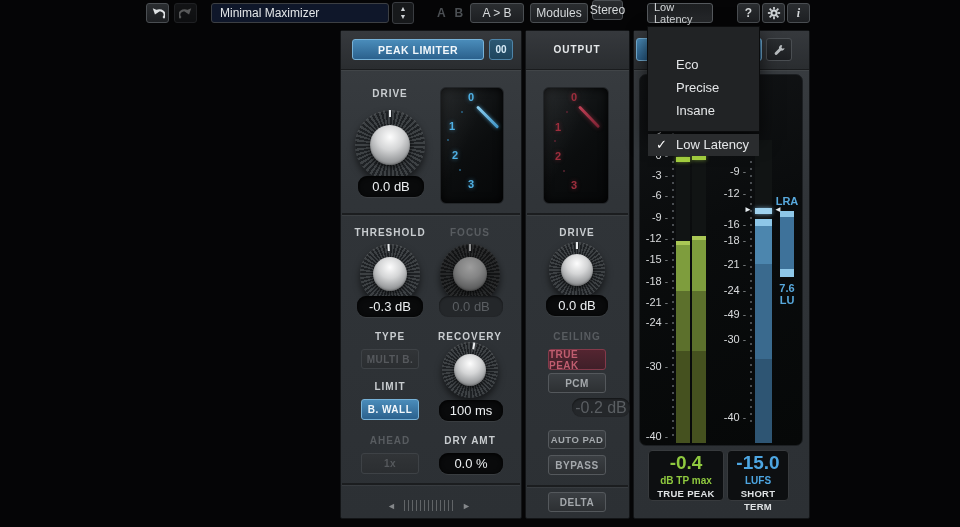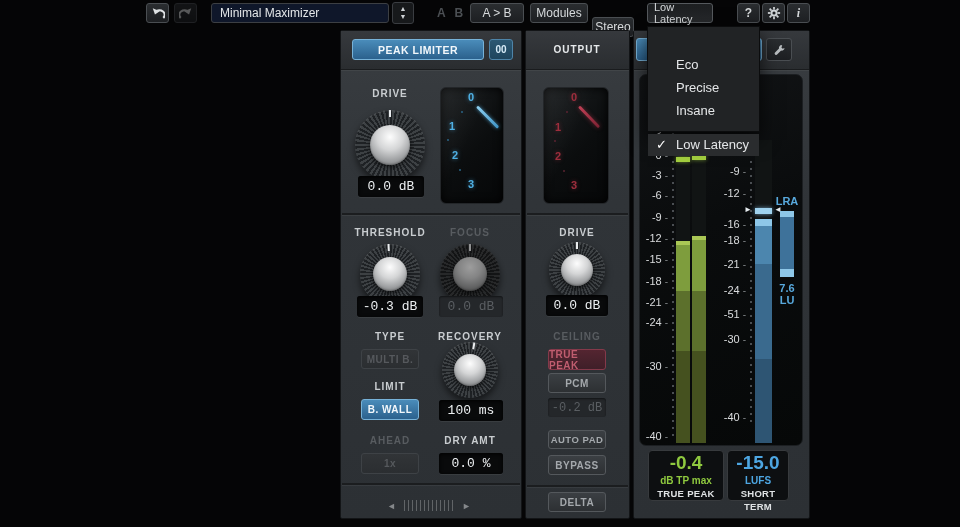--- a/index.html
+++ b/index.html
@@ -23,23 +23,23 @@
   
   .panel{position:absolute;background:linear-gradient(180deg,#393d41 0%,#303438 35%,#2c3034 100%);
          border:1px solid #131517;box-sizing:border-box;border-radius:2px;}
   .phead{position:absolute;left:0;right:0;top:0;height:38px;
          background:linear-gradient(180deg,#36393d,#2a2d30);border-bottom:1px solid #1a1c1e;
          box-shadow:0 1px 0 rgba(255,255,255,.05);}
   .groove{position:absolute;height:2px;background:#1b1d1f;box-shadow:0 1px 0 rgba(255,255,255,.055);}
   .seclabel{position:absolute;font-size:10px;font-weight:bold;letter-spacing:1px;color:#c9cdd0;
             text-align:center;}
   .seclabel.dim{color:#585c60;}
-  .vbox{position:absolute;box-sizing:border-box;background:#090a0b;border-radius:3px;color:#eceff1;
+  .vbox{position:absolute;box-sizing:border-box;background:#090a0b;border-radius:9px;color:#eceff1;
         font-size:13px;display:flex;align-items:center;justify-content:center;
-        box-shadow:inset 0 1px 4px #000,0 1px 0 rgba(255,255,255,.06);font-family:Liberation Mono, monospace;}
+        box-shadow:inset 0 1px 4px #000,0 1px 0 rgba(255,255,255,.06);}
   .vbox.dim{background:#24272a;color:#5a5e62;box-shadow:inset 0 1px 2px rgba(0,0,0,.5);}
   .pbtn{position:absolute;box-sizing:border-box;border:1px solid #54585c;border-radius:3px;
         background:linear-gradient(180deg,#3b3f43,#2d3033);color:#a4a8ac;font-size:10px;font-weight:bold;
         letter-spacing:.5px;display:flex;align-items:center;justify-content:center;}
   .pbtn.dim{border-color:#3e4246;color:#56595d;background:linear-gradient(180deg,#313437,#2b2e31);}
   .pbtn.blue{background:linear-gradient(180deg,#4a8cba,#2b618d);border-color:#77b2d8;color:#f2f7fb;}
   .pbtn.red{background:linear-gradient(180deg,#542531,#3f1f28);border-color:#84394a;color:#c05d6f;}
   .badge{position:absolute;box-sizing:border-box;border:1px solid #4e84a8;border-radius:3px;
          background:linear-gradient(180deg,#2c5873,#1f455d);color:#d8ecf8;font-size:10px;font-weight:bold;
          display:flex;align-items:center;justify-content:center;}
@@ -117,21 +117,21 @@
   <div class="field" style="left:211px;top:3px;width:178px;">
     <span>Minimal Maximizer</span>
   </div>
   <div class="spinner" style="left:392px;top:2px;">
     <span>▲</span>
     <span>▼</span>
   </div>
   <div class="abs dimtext" style="left:437px;top:6px;font-size:12px;font-weight:bold;letter-spacing:3px;">A B</div>
   <div class="tbtn" style="left:470px;top:3px;width:54px;">A &gt; B</div>
   <div class="tbtn" style="left:530px;top:3px;width:58px;">Modules</div>
-  <div class="tbtn" style="left:592px;top:17px;width:42px;">Stereo</div>
+  <div class="tbtn" style="left:592px;top:0;width:31px;">Stereo</div>
   <div class="tbtn pressed" style="left:647px;top:3px;width:66px;font-size:11px;">Low Latency</div>
   <div class="tbtn icon" style="left:737px;top:3px;font-weight:bold;">?</div>
   <div class="tbtn icon" style="left:762px;top:3px;">
     <svg width="14" height="14" viewBox="0 0 16 16">
       <g stroke="#cfd3d6" stroke-width="2">
         <line x1="8" y1="1" x2="8" y2="4"></line>
           <line x1="8" y1="12" x2="8" y2="15"></line>
         <line x1="1" y1="8" x2="4" y2="8"></line>
           <line x1="12" y1="8" x2="15" y2="8"></line>
         <line x1="3" y1="3" x2="5.2" y2="5.2"></line>
@@ -220,21 +220,21 @@
 
   <div class="seclabel" style="left:539px;top:227px;width:76px;">DRIVE</div>
   <div class="knob" style="left:549px;top:242px;width:56px;height:56px;">
     <div class="kptr"></div>
   </div>
   <div class="vbox" style="left:546px;top:295px;width:62px;height:21px;">0.0 dB</div>
 
   <div class="seclabel dim" style="left:539px;top:331px;width:76px;">CEILING</div>
   <div class="pbtn red" style="left:548px;top:349px;width:58px;height:21px;">TRUE PEAK</div>
   <div class="pbtn" style="left:548px;top:373px;width:58px;height:20px;">PCM</div>
-  <div class="vbox dim" style="left:548px;top:398px;width:58px;height:19px;font-size:12px;">-0.2 dB</div>
+  <div class="vbox dim" style="left:572px;top:398px;width:58px;height:19px;font-size:16px;">-0.2 dB</div>
 
   <div class="pbtn" style="left:548px;top:430px;width:58px;height:19px;font-size:9.5px;">AUTO PAD</div>
   <div class="pbtn" style="left:548px;top:455px;width:58px;height:20px;">BYPASS</div>
   <div class="groove" style="left:527px;top:485px;width:101px;"></div>
   <div class="pbtn" style="left:548px;top:492px;width:58px;height:20px;">DELTA</div>
 
   <div class="panel" style="left:633px;top:30px;width:177px;height:489px;">
     <div class="phead"></div>
   </div>
   <div class="pbtn blue" style="left:636px;top:38px;width:126px;height:23px;"></div>
@@ -264,21 +264,21 @@
       <div class="scale-label" style="top: 430px;">-40</div>
     </div>
   <div id="right-scale" class="abs" style="left:712px;top:0;width:34px;height:527px;">
       <div class="scale-label" style="top: 139px;">-6</div>
       <div class="scale-label" style="top: 165px;">-9</div>
       <div class="scale-label" style="top: 187px;">-12</div>
       <div class="scale-label" style="top: 218px;">-16</div>
       <div class="scale-label" style="top: 234px;">-18</div>
       <div class="scale-label" style="top: 258px;">-21</div>
       <div class="scale-label" style="top: 284px;">-24</div>
-      <div class="scale-label" style="top: 308px;">-51</div>
+      <div class="scale-label" style="top: 308px;">-49</div>
       <div class="scale-label" style="top: 333px;">-30</div>
       <div class="scale-label" style="top: 411px;">-40</div>
     </div>
 
   <div class="mcolbg" style="left:676px;top:135px;width:14px;height:308px;"></div>
   <div class="mcolbg" style="left:692px;top:135px;width:14px;height:308px;"></div>
   <div class="abs" style="left:676px;top:157px;width:14px;height:5px;background:#a3cf3f;box-shadow:0 0 4px rgba(163,207,63,.6);"></div>
   <div class="abs" style="left:692px;top:155px;width:14px;height:5px;background:#a3cf3f;box-shadow:0 0 4px rgba(163,207,63,.6);"></div>
   <div class="abs" style="left:676px;top:241px;width:14px;height:202px;
        background:linear-gradient(180deg,#aac755 0 4px,#7e9d3d 4px 50px,#5c702c 50px 110px,#45511f 110px 100%);"></div>

